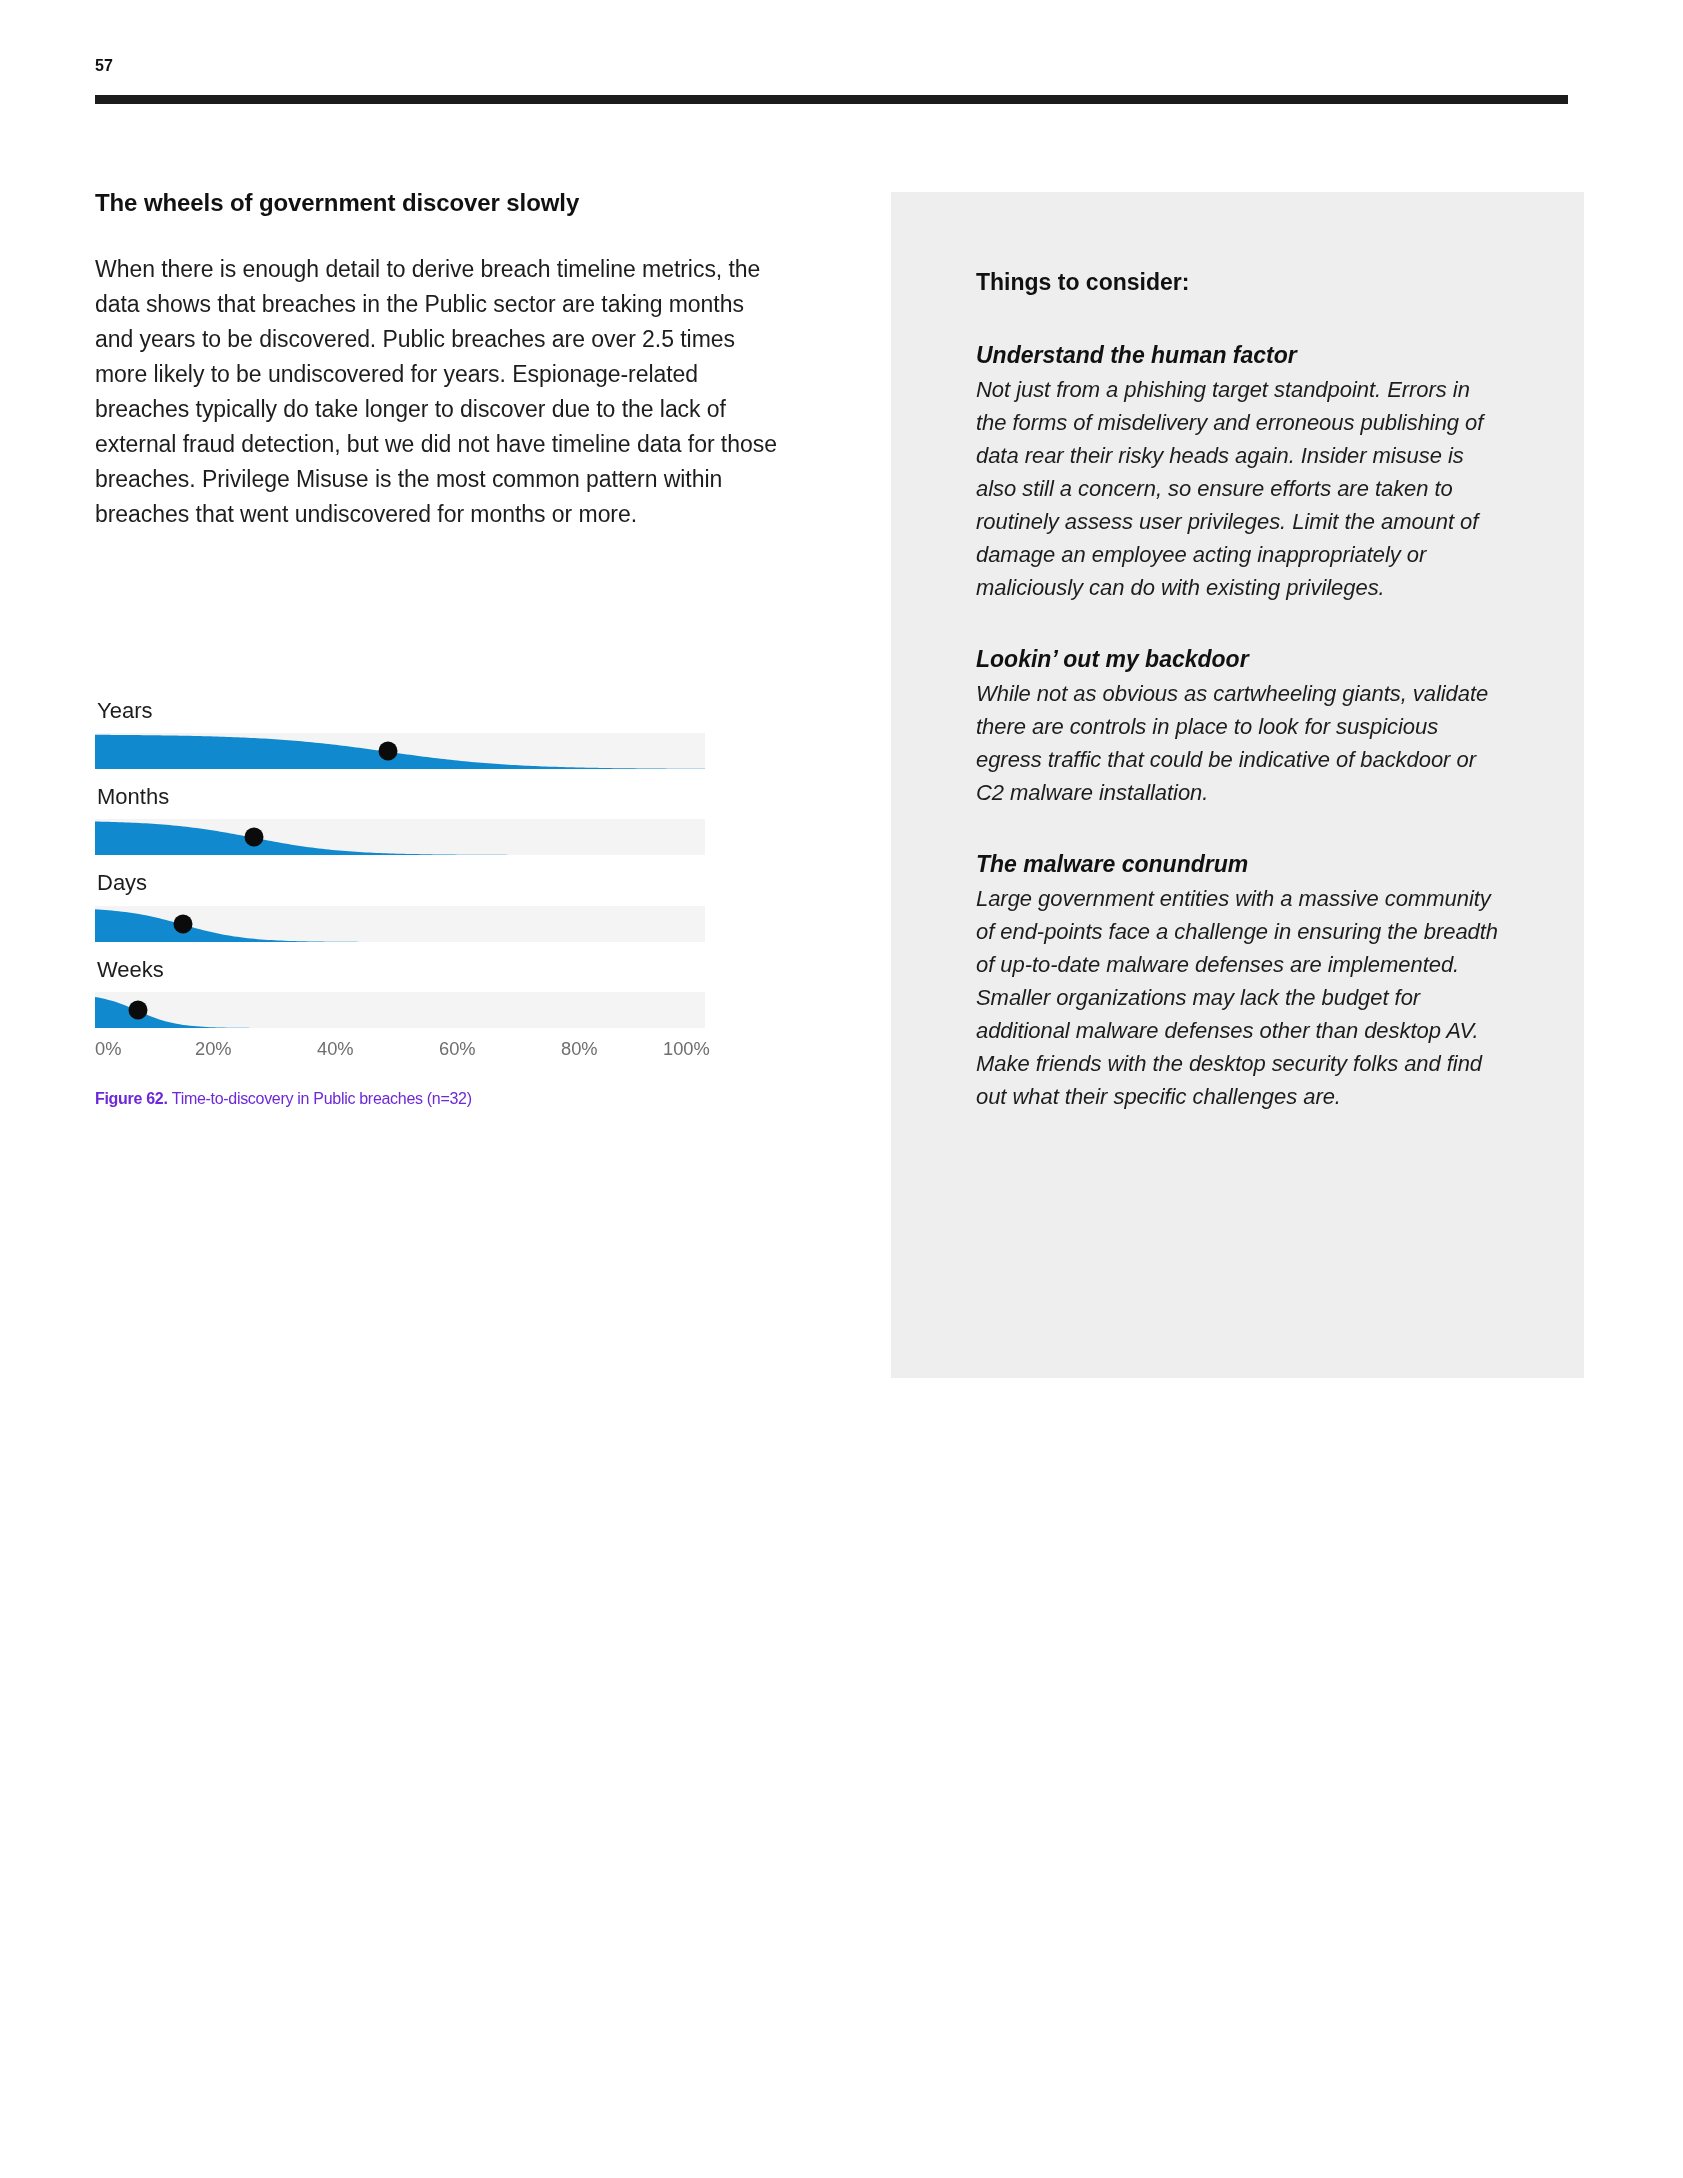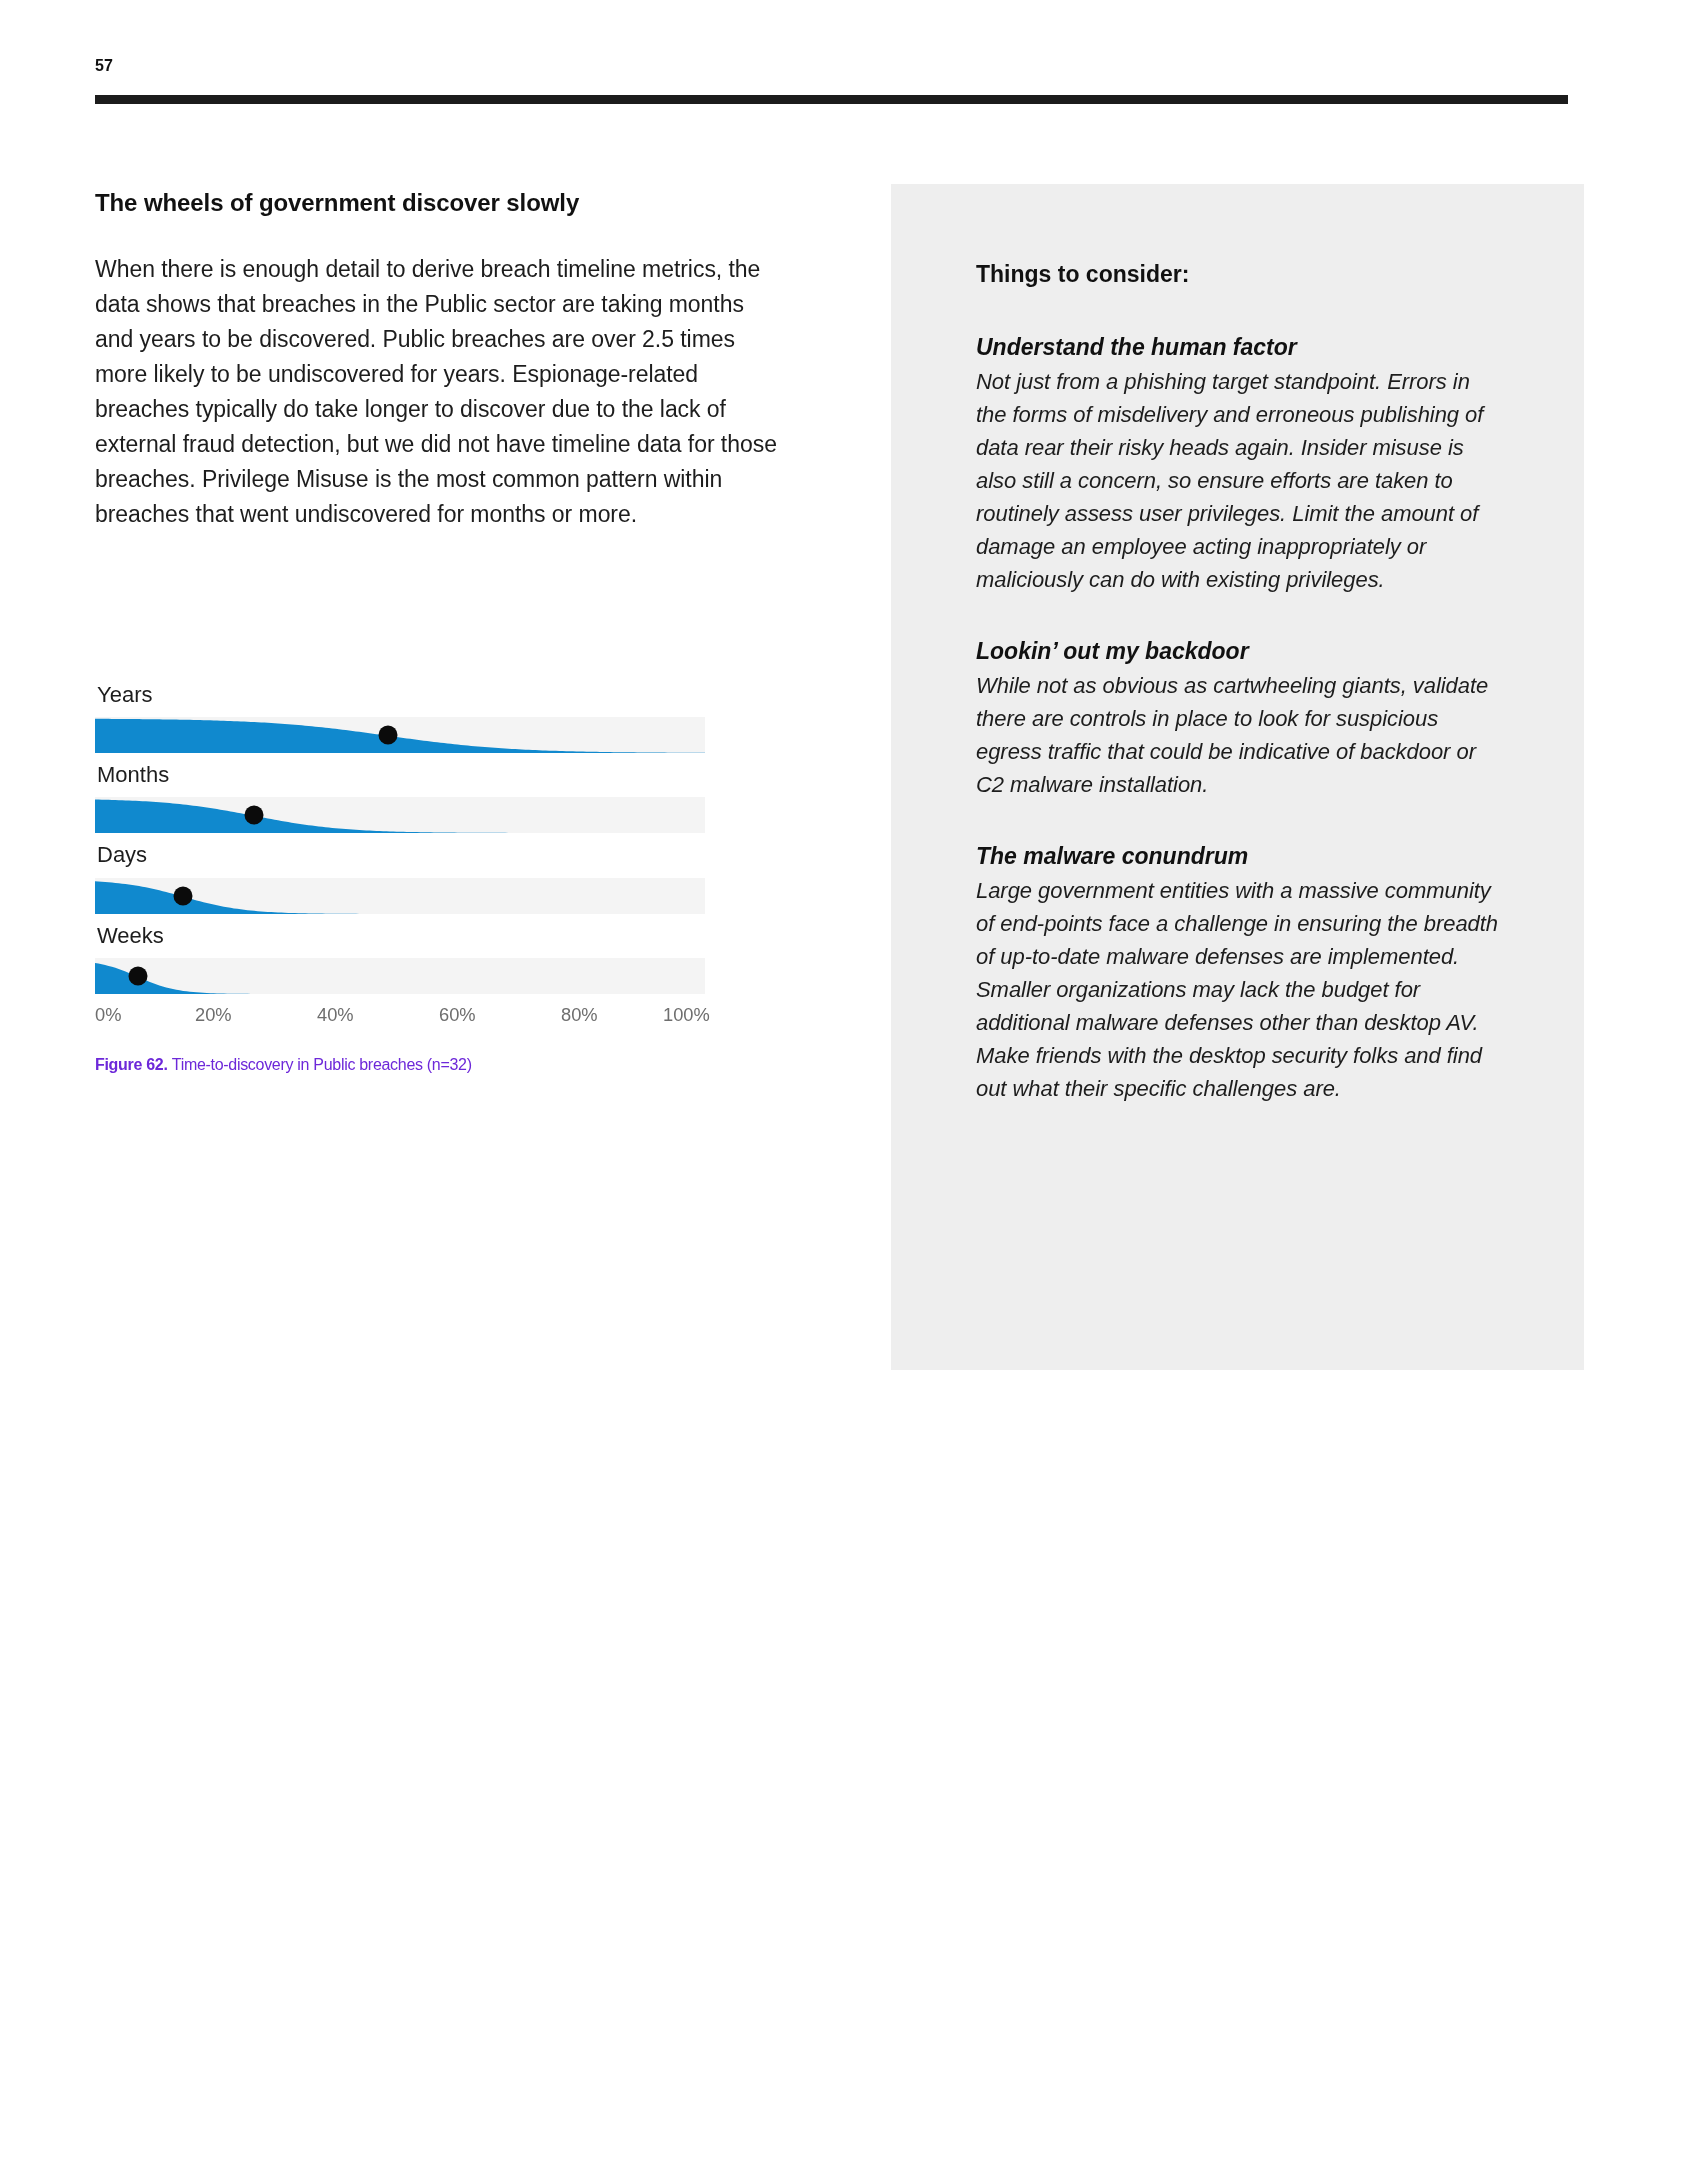--- a/index.html
+++ b/index.html
@@ -28,21 +28,21 @@
     font-size:24px;font-weight:bold;color:#111;
     letter-spacing:-0.1px;margin:0 0 34px 0;line-height:1.25;
   }
   .body-text{
     font-size:23px;line-height:35px;color:#1d1d1d;margin:0;
     letter-spacing:-0.05px;
   }
 
   
   .chart{position:absolute;left:95px;top:683px;width:653px;}
-  .chart-row{margin-bottom:10px;}
+  .chart-row{margin-bottom:10px;margin-top:16px;}
   .chart-row-label{
     font-size:22px;color:#1d1d1d;line-height:1.1;margin:0 0 10px 2px;
   }
   .chart-band{
     position:relative;width:610px;height:36px;background:#f4f4f4;
   }
   .chart-band svg{position:absolute;left:0;top:0;width:610px;height:36px;display:block;}
   .chart-dot{
     position:absolute;width:19px;height:19px;border-radius:50%;
     background:#0b0b0b;top:50%;transform:translate(-50%,-50%);
@@ -57,21 +57,21 @@
   .axis-title{
     margin-top:8px;margin-left:9px;font-size:21px;font-weight:bold;color:#111;
   }
   .figure-caption{
     margin-top:22px;font-size:16px;color:#6d28d9;letter-spacing:-0.3px;
   }
   .figure-caption b{font-weight:bold;}
 
   
   .sidebar{
-    position:absolute;left:891px;top:184px;width:693px;height:1186px;
+    position:absolute;left:891px;top:192px;width:693px;height:1186px;
     background:#eeeeee;
   }
   .sidebar-inner{padding:77px 85px 0 85px;}
   .sidebar-heading{
     font-size:23px;font-weight:bold;color:#111;margin:0 0 44px 0;
   }
   .sb-block{margin:0 0 40px 0;font-style:italic;}
   .sb-title{
     font-size:23px;font-weight:bold;color:#111;margin:0 0 2px 0;line-height:1.35;
   }

